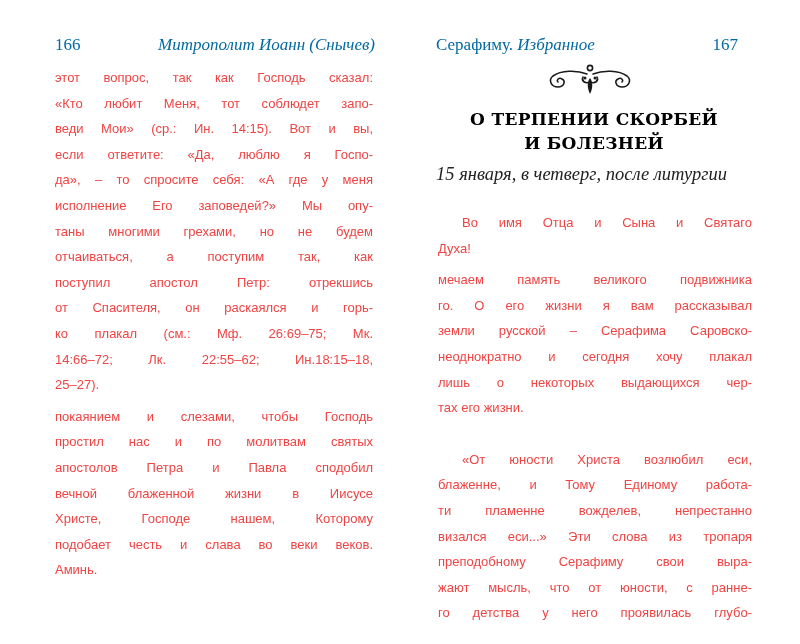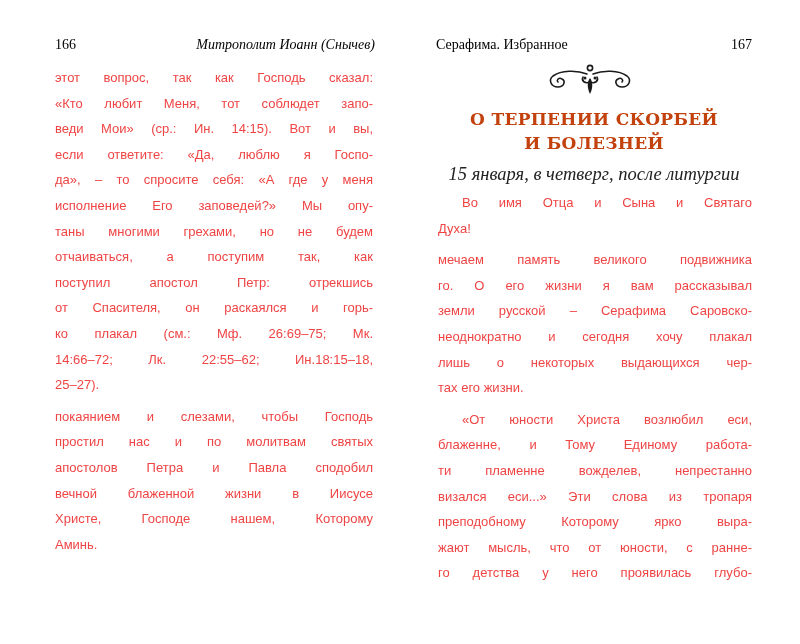--- a/index.html
+++ b/index.html
@@ -10,57 +10,57 @@
     color:#1a1a1a;
     position:relative;
   }
   .page { position:absolute; top:0; height:644px; }
   .page-left { left:0; width:400px; }
   .page-right { left:400px; width:400px; }
 
   .running-head {
     position:absolute; top:33px; height:24px;
     font-family:"Liberation Serif","DejaVu Serif",serif;
-    font-size:14px; line-height:24px; color:#000000;
+    font-size:17px; line-height:24px; color:#0369a1;
   }
   .page-left .running-head { left:55px; width:320px; }
   .page-right .running-head { left:36px; width:316px; }
   .folio { position:absolute; top:0; }
   .page-left .folio { left:0; }
-  .page-right .folio { right:0; }
+  .page-right .folio { right:14px; }
   .page-left .running-title { position:absolute; right:0; top:0; font-style:italic;text-align:center; }
   .page-right .running-title { position:absolute; left:0; top:0; }
-  .page-right .running-title .it { }
+  .page-right .running-title .it { font-style:italic; }
 
   .body-text {
     position:absolute;
     font-family:Liberation Sans, sans-serif;
     font-size:13px;
     line-height:25.6px;
     color:#ef4444;
   }
   .page-left .body-text { left:55px; top:65px; width:318px; }
   .line { white-space:nowrap; display:block; height:25.6px; text-align:justify; text-align-last:justify; }
   .line.last { text-align-last:left; }
-  .line.indent { padding-left:24px; }
+  .line.indent { padding-left:24px;margin-top:20px; }
   .para-gap { display:block; height:6px; }
 
   .ornament { position:absolute; left:147px; top:64px; width:86px; height:32px; }
 
   .chapter-title {
     position:absolute; left:36px; top:107px; width:316px;
     font-family:"DejaVu Serif","Liberation Serif",serif;
     font-weight:bold; font-size:17px; line-height:24px;
-    text-align:center; letter-spacing:0.3px; color:#c2410c;
+    text-align:center; letter-spacing:0.3px; color:#000000;
   }
   .dateline {
     position:absolute; left:36px; top:162px; width:316px;
     font-family:"Liberation Serif","DejaVu Serif",serif;
     font-style:italic; font-size:18.5px; line-height:24px;
-    text-align:center; color:#222;
+    text-align:left; color:#222;
   }
   .page-right .body-text { left:38px; top:190px; width:314px; }
 </style>
 </head>
 <body>
 
 <div class="page page-left">
   <div class="running-head">
     <span class="folio">166</span>
     <span class="running-title">Митрополит Иоанн (Снычев)</span>
@@ -78,27 +78,28 @@
     <span class="line">от Спасителя, он раскаялся и горь-</span>
     <span class="line">ко плакал (см.: Мф. 26:69–75; Мк.</span>
     <span class="line">14:66–72; Лк. 22:55–62; Ин.18:15–18,</span>
     <span class="line last">25–27).</span>
     <span class="para-gap"></span>
     <span class="line">покаянием и слезами, чтобы Господь</span>
     <span class="line">простил нас и по молитвам святых</span>
     <span class="line">апостолов Петра и Павла сподобил</span>
     <span class="line">вечной блаженной жизни в Иисусе</span>
     <span class="line">Христе, Господе нашем, Которому</span>
+    <span class="line">подобает честь и слава во веки веков.</span>
     <span class="line last">Аминь.</span>
   </div>
 </div>
 
 <div class="page page-right">
   <div class="running-head">
-    <span class="running-title"><span>Серафима. </span><span class="it">Избранное</span></span>
+    <span class="running-title"><span>Серафиму. </span><span class="it">Избранное</span></span>
     <span class="folio">167</span>
   </div>
 
   <svg class="ornament" viewBox="0 0 86 32" xmlns="http://www.w3.org/2000/svg">
     <g fill="none" stroke="#1a1a1a" stroke-width="1.6" stroke-linecap="round">
       <path d="M40 10 C30 6, 14 6, 6 12 C1 16, 4 23, 11 23 C17 23, 19 17, 15 15 C12 13, 9 16, 11 18"></path>
       <path d="M46 10 C56 6, 72 6, 80 12 C85 16, 82 23, 75 23 C69 23, 67 17, 71 15 C74 13, 77 16, 75 18"></path>
       <path d="M36 13 C34 17, 38 20, 43 18"></path>
       <path d="M50 13 C52 17, 48 20, 43 18"></path>
       <circle cx="43" cy="4" r="2.6"></circle>
@@ -123,17 +124,17 @@
     <span class="line">го. О его жизни я вам рассказывал</span>
     <span class="line">земли русской – Серафима Саровско-</span>
     <span class="line">неоднократно и сегодня хочу плакал</span>
     <span class="line">лишь о некоторых выдающихся чер-</span>
     <span class="line last">тах его жизни.</span>
     <span class="para-gap"></span>
     <span class="line indent">«От юности Христа возлюбил еси,</span>
     <span class="line">блаженне, и Тому Единому работа-</span>
     <span class="line">ти пламенне вожделев, непрестанно</span>
     <span class="line">визался еси...» Эти слова из тропаря</span>
-    <span class="line">преподобному Которому ярко выра-</span>
+    <span class="line">преподобному Серафиму свои выра-</span>
     <span class="line">жают мысль, что от юности, с ранне-</span>
     <span class="line">го детства у него проявилась глубо-</span>
   </div>
 </div>
 
 </body></html>

